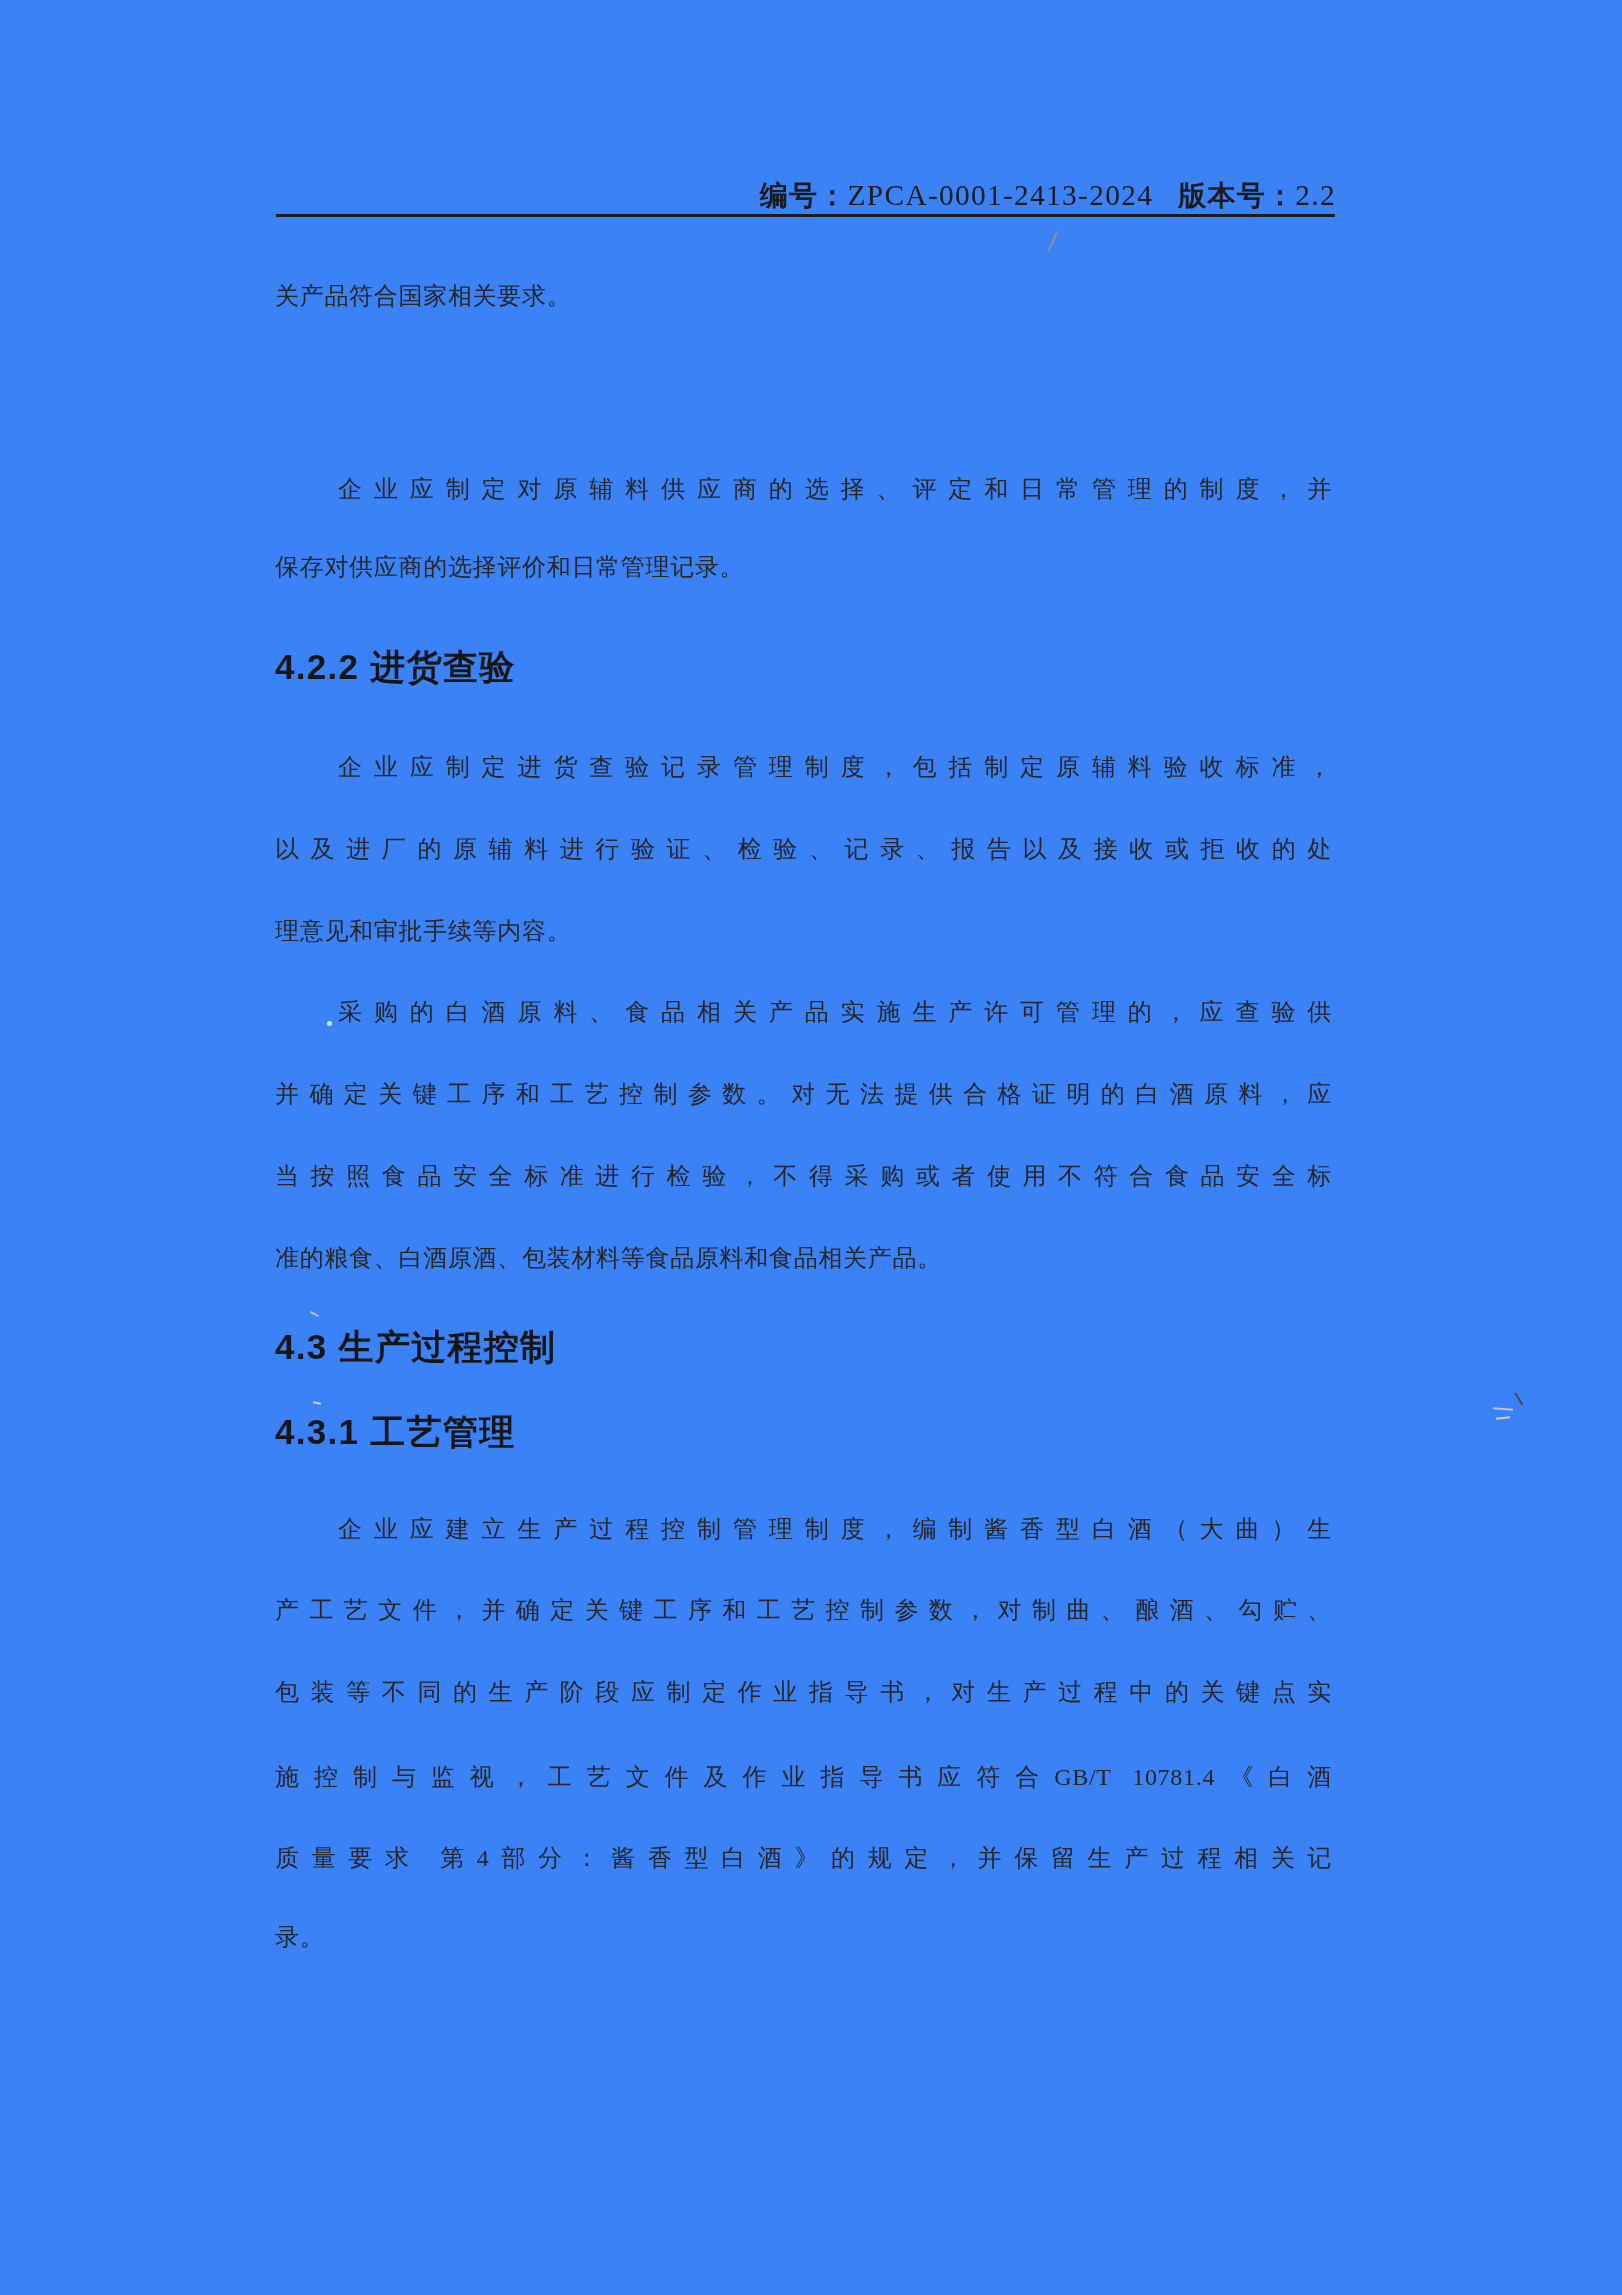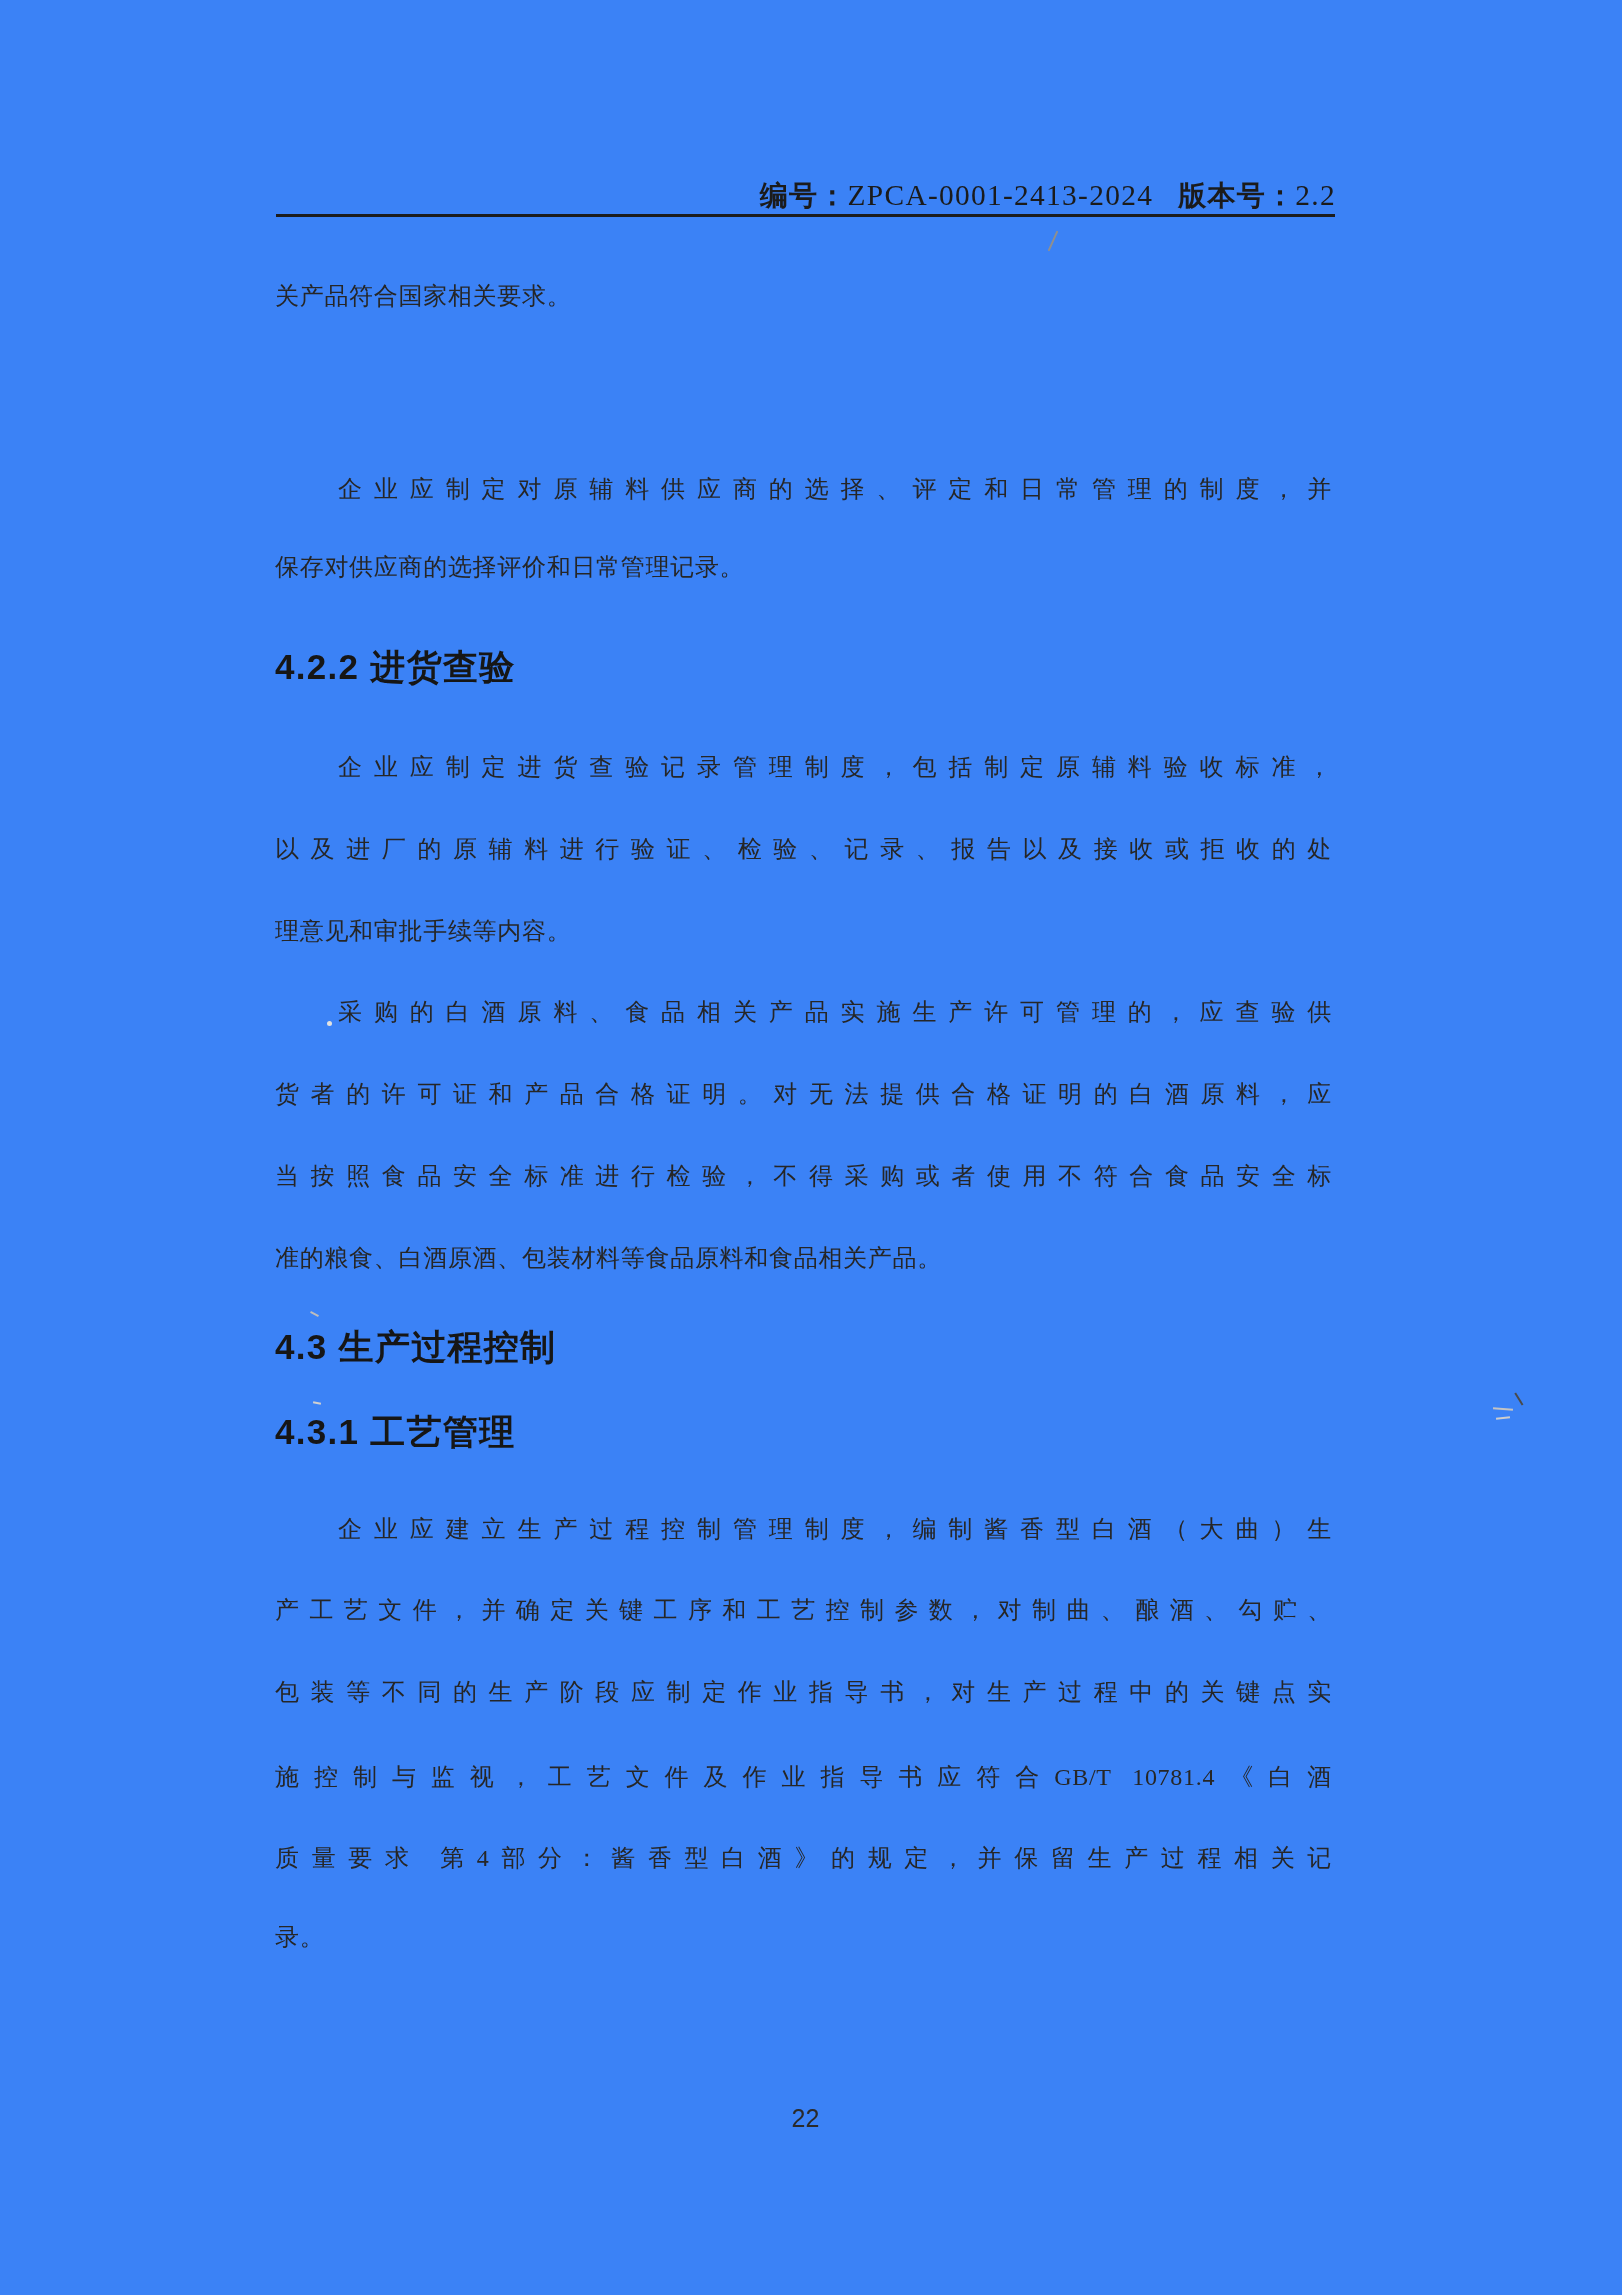--- a/index.html
+++ b/index.html
@@ -105,33 +105,32 @@
   <div class="header-rule"></div>
 
   <div class="line lft" style="top:277px">关产品符合国家相关要求。</div>
   <div class="line jst ind" style="top:470px">企业应制定对原辅料供应商的选择、评定和日常管理的制度，并</div>
   <div class="line lft" style="top:548px">保存对供应商的选择评价和日常管理记录。</div>
   <div class="line hd" style="top:648px">4.2.2 进货查验</div>
   <div class="line jst" style="top:830px">以及进厂的原辅料进行验证、检验、记录、报告以及接收或拒收的处</div>
   <div class="line jst ind" style="top:748px">企业应制定进货查验记录管理制度，包括制定原辅料验收标准，</div>
   <div class="line lft" style="top:912px">理意见和审批手续等内容。</div>
   <div class="line jst ind" style="top:993px">采购的白酒原料、食品相关产品实施生产许可管理的，应查验供</div>
-  <div class="line jst" style="top:1075px">货者的许可证和产品合格证明。对无法提供合格证明的白酒原料，应</div>
+  <div class="line jst" style="top:1075px">并确定关键工序和工艺控制参数。对无法提供合格证明的白酒原料，应</div>
   <div class="line jst" style="top:1157px">当按照食品安全标准进行检验，不得采购或者使用不符合食品安全标</div>
   <div class="line lft" style="top:1239px">准的粮食、白酒原酒、包装材料等食品原料和食品相关产品。</div>
   <div class="line hd" style="top:1328px">4.3 生产过程控制</div>
   <div class="line hd" style="top:1413px">4.3.1 工艺管理</div>
   <div class="line jst ind" style="top:1510px">企业应建立生产过程控制管理制度，编制酱香型白酒（大曲）生</div>
   <div class="line jst" style="top:1591px">产工艺文件，并确定关键工序和工艺控制参数，对制曲、酿酒、勾贮、</div>
   <div class="line jst" style="top:1673px">包装等不同的生产阶段应制定作业指导书，对生产过程中的关键点实</div>
   <div class="line jst" style="top:1758px">施控制与监视，工艺文件及作业指导书应符合GB/T 10781.4《白酒</div>
   <div class="line jst" style="top:1839px">质量要求 第4部分：酱香型白酒》的规定，并保留生产过程相关记</div>
   <div class="line lft" style="top:1918px">录。</div>
 
-  <div class="pageno">22</div>
 
   <div class="mark slash"></div>
   <div class="mark tick"></div>
   <div class="mark smudge1"></div>
   <div class="mark smudge2"></div>
   <div class="mark speck1"></div>
   <div class="mark speck2"></div>
   <div class="mark speck3"></div>
 
 </div>

